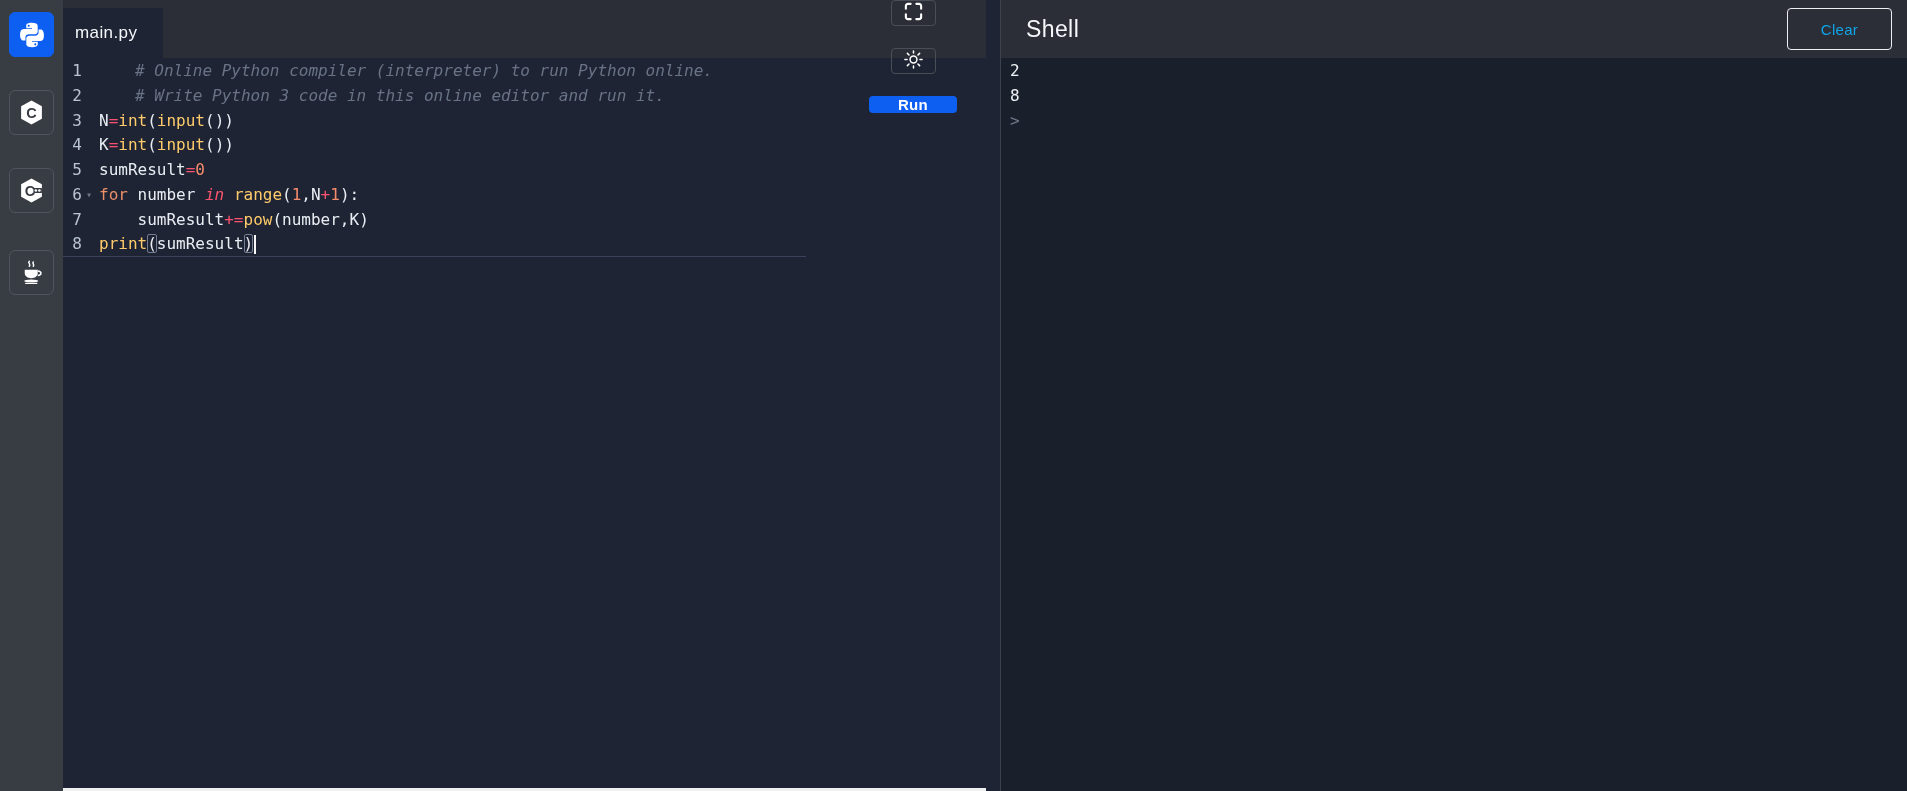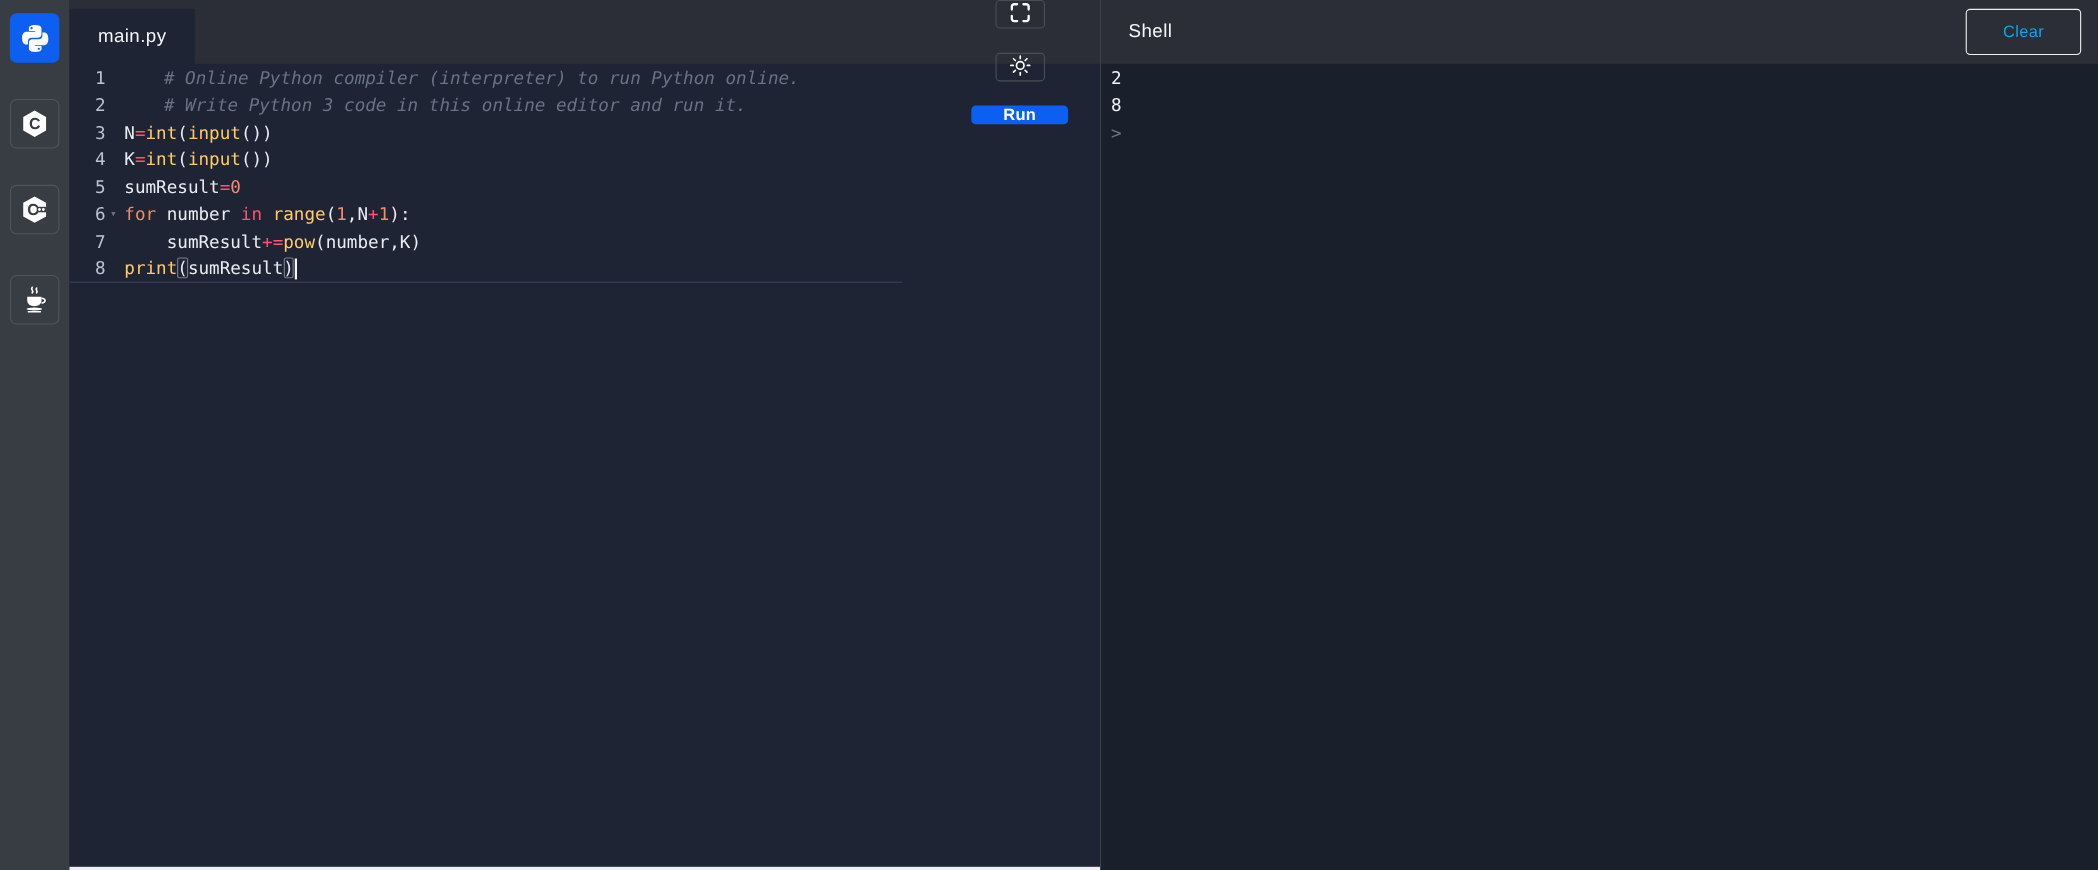--- a/index.html
+++ b/index.html
@@ -17,53 +17,53 @@
   
   .sidebar{left:0;width:63px;background:var(--sidebar);display:flex;flex-direction:column;
     align-items:center;padding-top:12px;z-index:3;}
   .tile{width:45px;height:45px;border-radius:6px;display:flex;align-items:center;
     justify-content:center;margin-bottom:33px;cursor:pointer;border:1px solid #50545c;}
   .tile.active{background:var(--accent);border-color:var(--accent);}
   .tile.java{margin-top:4px;}
   .tile svg{display:block;}
 
   
-  .editor-pane{left:63px;width:937px;background:var(--editor-bg);}
+  .editor-pane{left:49px;width:937px;background:var(--editor-bg);}
   .topbar{position:relative;height:58px;background:var(--topbar);display:flex;align-items:flex-end;}
   .tab{height:50px;background:var(--editor-bg);display:flex;align-items:center;
     padding:0 26px;color:#f4f6fa;font-size:17px;letter-spacing:.4px;cursor:pointer;}
   .controls{position:absolute;right:29px;top:0;height:58px;display:flex;align-items:center;gap:22px;flex-direction:column;}
   .iconbtn{width:45px;height:42px;background:transparent;border:1px solid #4a4e57;border-radius:4px;
     display:flex;align-items:center;justify-content:center;cursor:pointer;}
   .runbtn{width:88px;height:38px;background:var(--accent);color:#fff;border:none;border-radius:4px;
     font-size:15px;font-weight:bold;font-family:"Liberation Sans",sans-serif;cursor:pointer;letter-spacing:.3px;}
   .editor{padding-top:1px;cursor:text;}
   .row{display:flex;height:24.75px;line-height:24.75px;
     font-family:"DejaVu Sans Mono",monospace;font-size:16px;}
   .row.active{border-bottom:1px solid #3a415a;width:757px;}
   .gutter{width:47px;flex:none;display:flex;justify-content:flex-end;color:var(--gutter-num);}
   .gutter .num{display:block;}
   .gutter .foldslot{width:14px;flex:none;font-size:10px;color:#6d7486;text-align:center;cursor:pointer;}
   .code{white-space:pre;padding-left:3px;color:var(--tok-plain);}
   .tok-cm{color:var(--tok-comment);font-style:italic;margin-left:36px;}
   .tok-v,.tok-p{color:var(--tok-plain);}
   .tok-b{color:var(--tok-builtin);}
   .tok-k{color:var(--tok-keyword);}
-  .tok-k2{color:var(--tok-keyword2);}
+  .tok-k2{color:var(--tok-keyword2);font-style:italic;}
   .tok-n{color:var(--tok-number);}
   .tok-o{color:var(--tok-operator);}
   .m{outline:1px solid #747e93;outline-offset:-1px;border-radius:2px;}
   .cursor{display:inline-block;width:2px;height:19px;background:#f8f8f8;
     vertical-align:middle;margin-left:1px;}
   .hscroll{position:absolute;left:0;bottom:0;width:100%;height:3px;background:#eef0f2;}
 
   
   .shell-pane{left:1000px;width:907px;background:var(--shell-bg);border-left:1px solid var(--divider);}
   .shell-bar{height:58px;background:var(--topbar);display:flex;align-items:center;padding:0 15px 0 25px;}
-  .shell-title{color:#f4f6fa;font-size:17px;letter-spacing:.4px;}
+  .shell-title{color:#f4f6fa;font-size:23px;letter-spacing:.4px;}
   .clearbtn{margin-left:auto;width:105px;height:42px;background:transparent;border:1px solid #edeff3;
     border-radius:4px;color:#0ea5e9;font-size:15px;font-family:"Liberation Sans",sans-serif;
     cursor:pointer;letter-spacing:.3px;}
   .shell-content{padding:1px 0 0 9px;font-family:"DejaVu Sans Mono",monospace;font-size:16px;
     line-height:24.75px;color:#eef1f6;cursor:text;}
   .shell-prompt{color:#6d7486;}
 </style>
 </head>
 <body>
 

